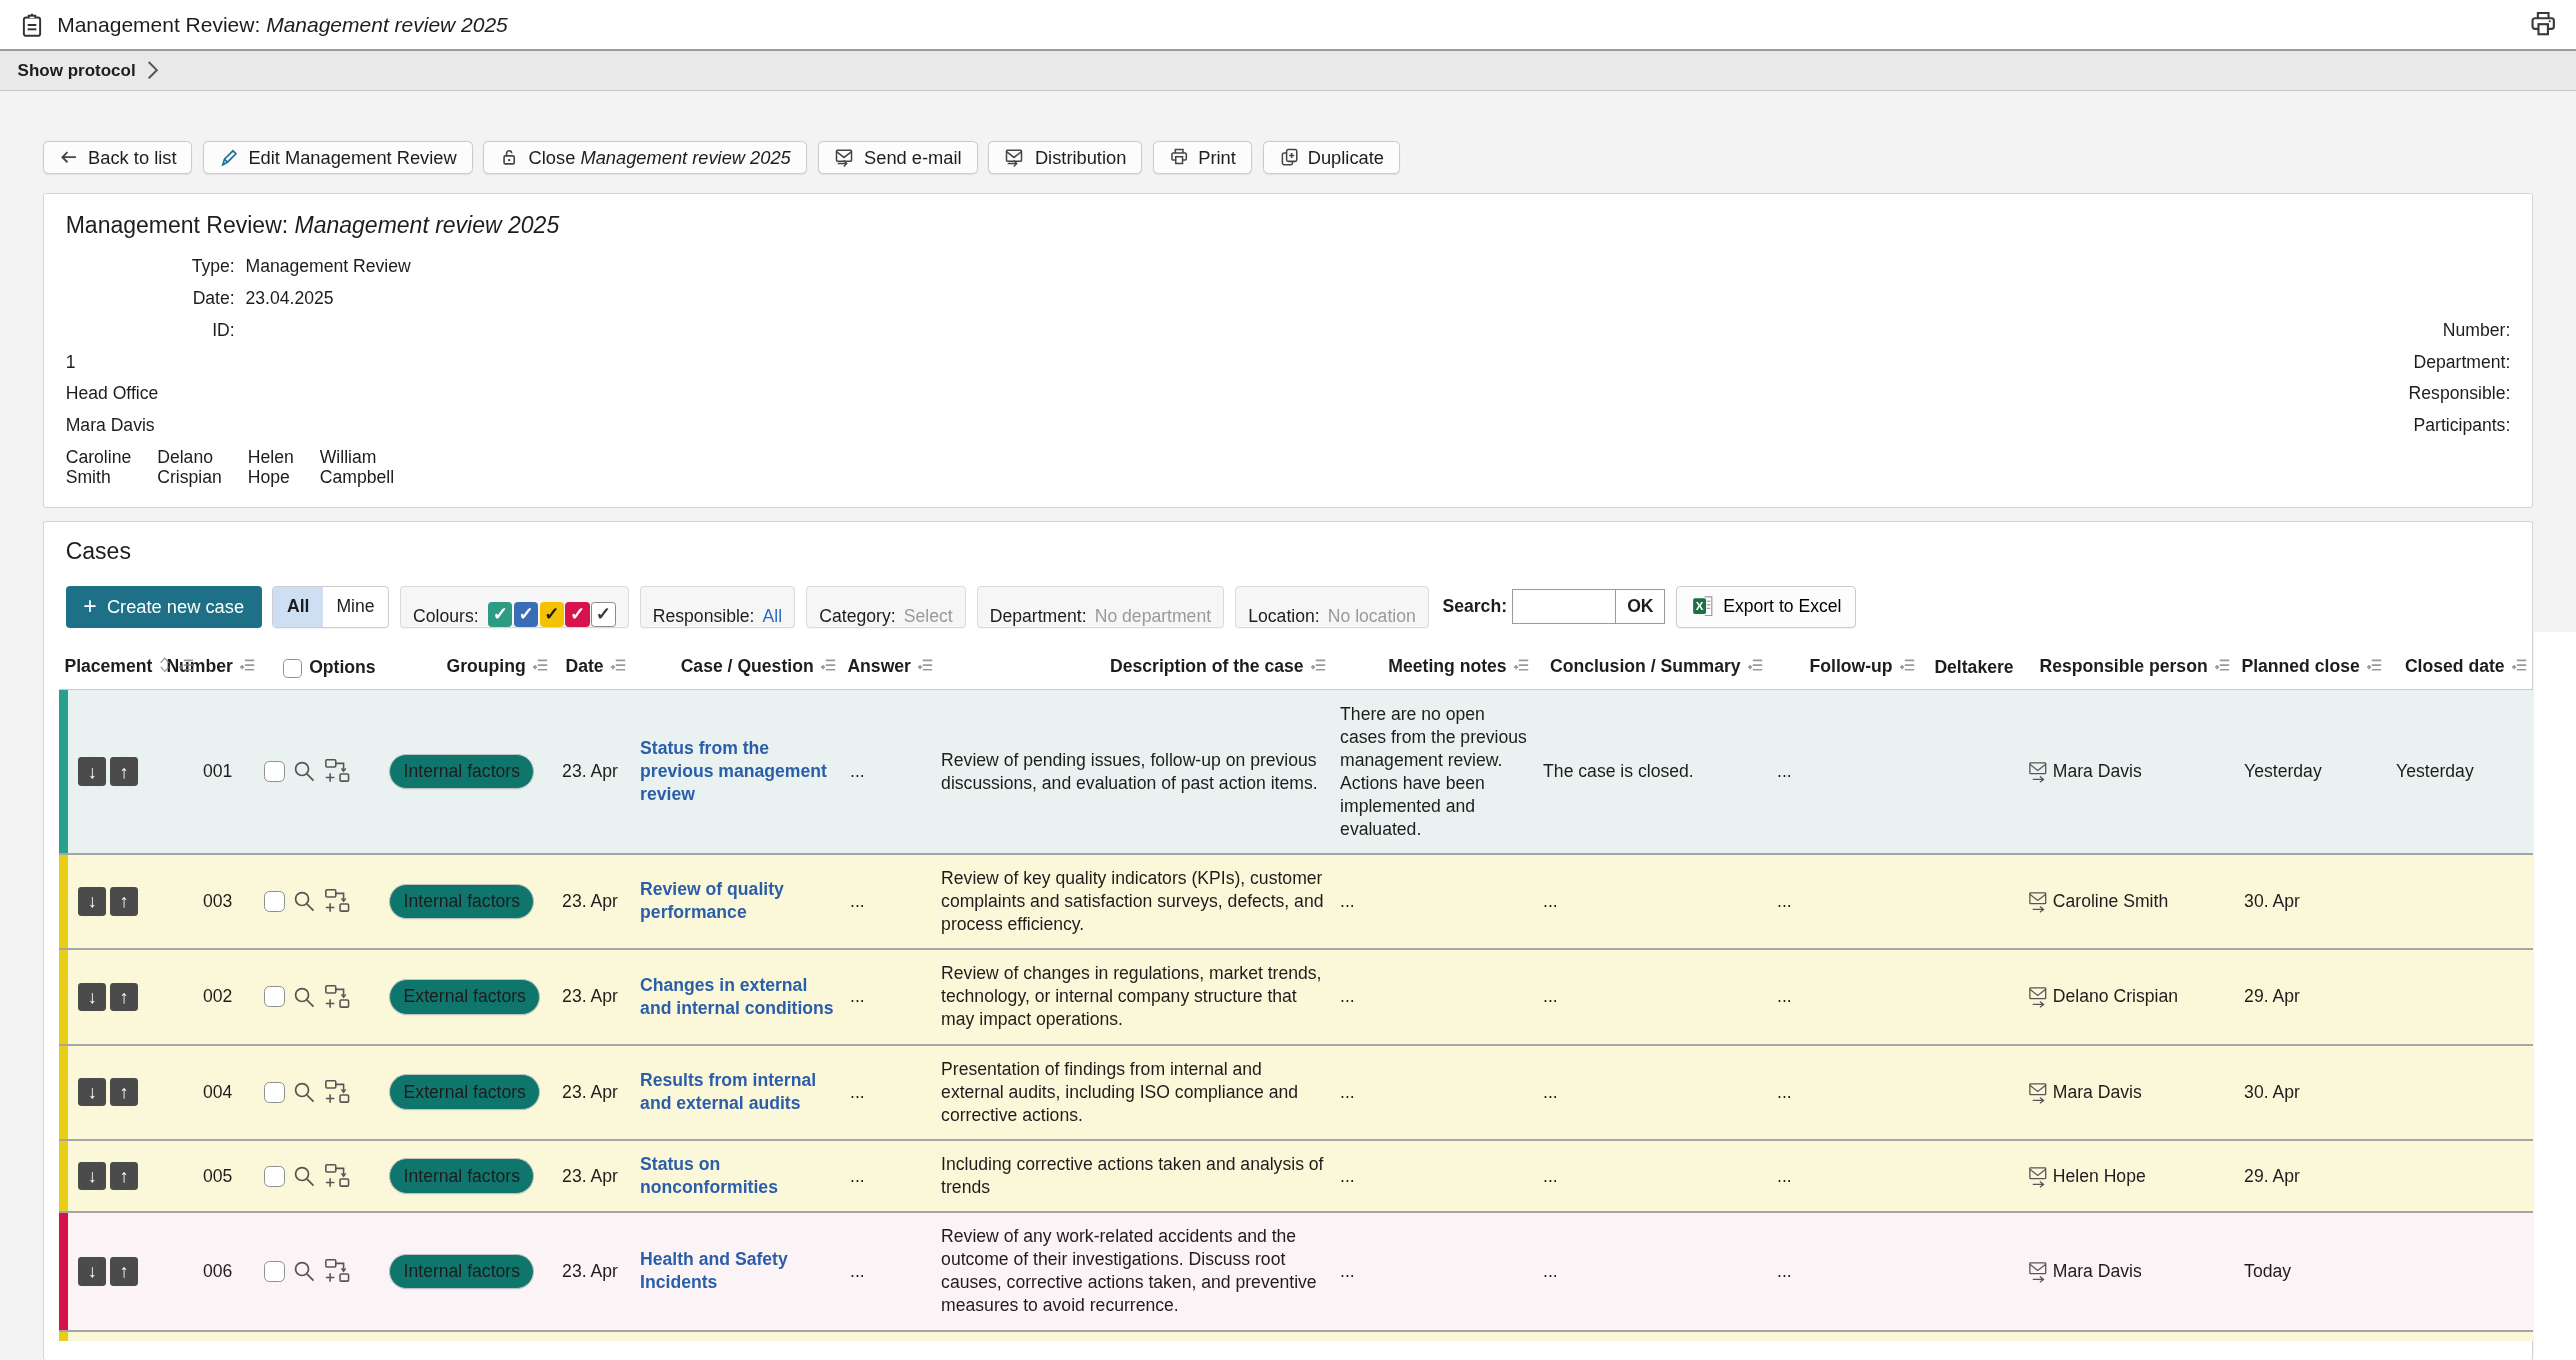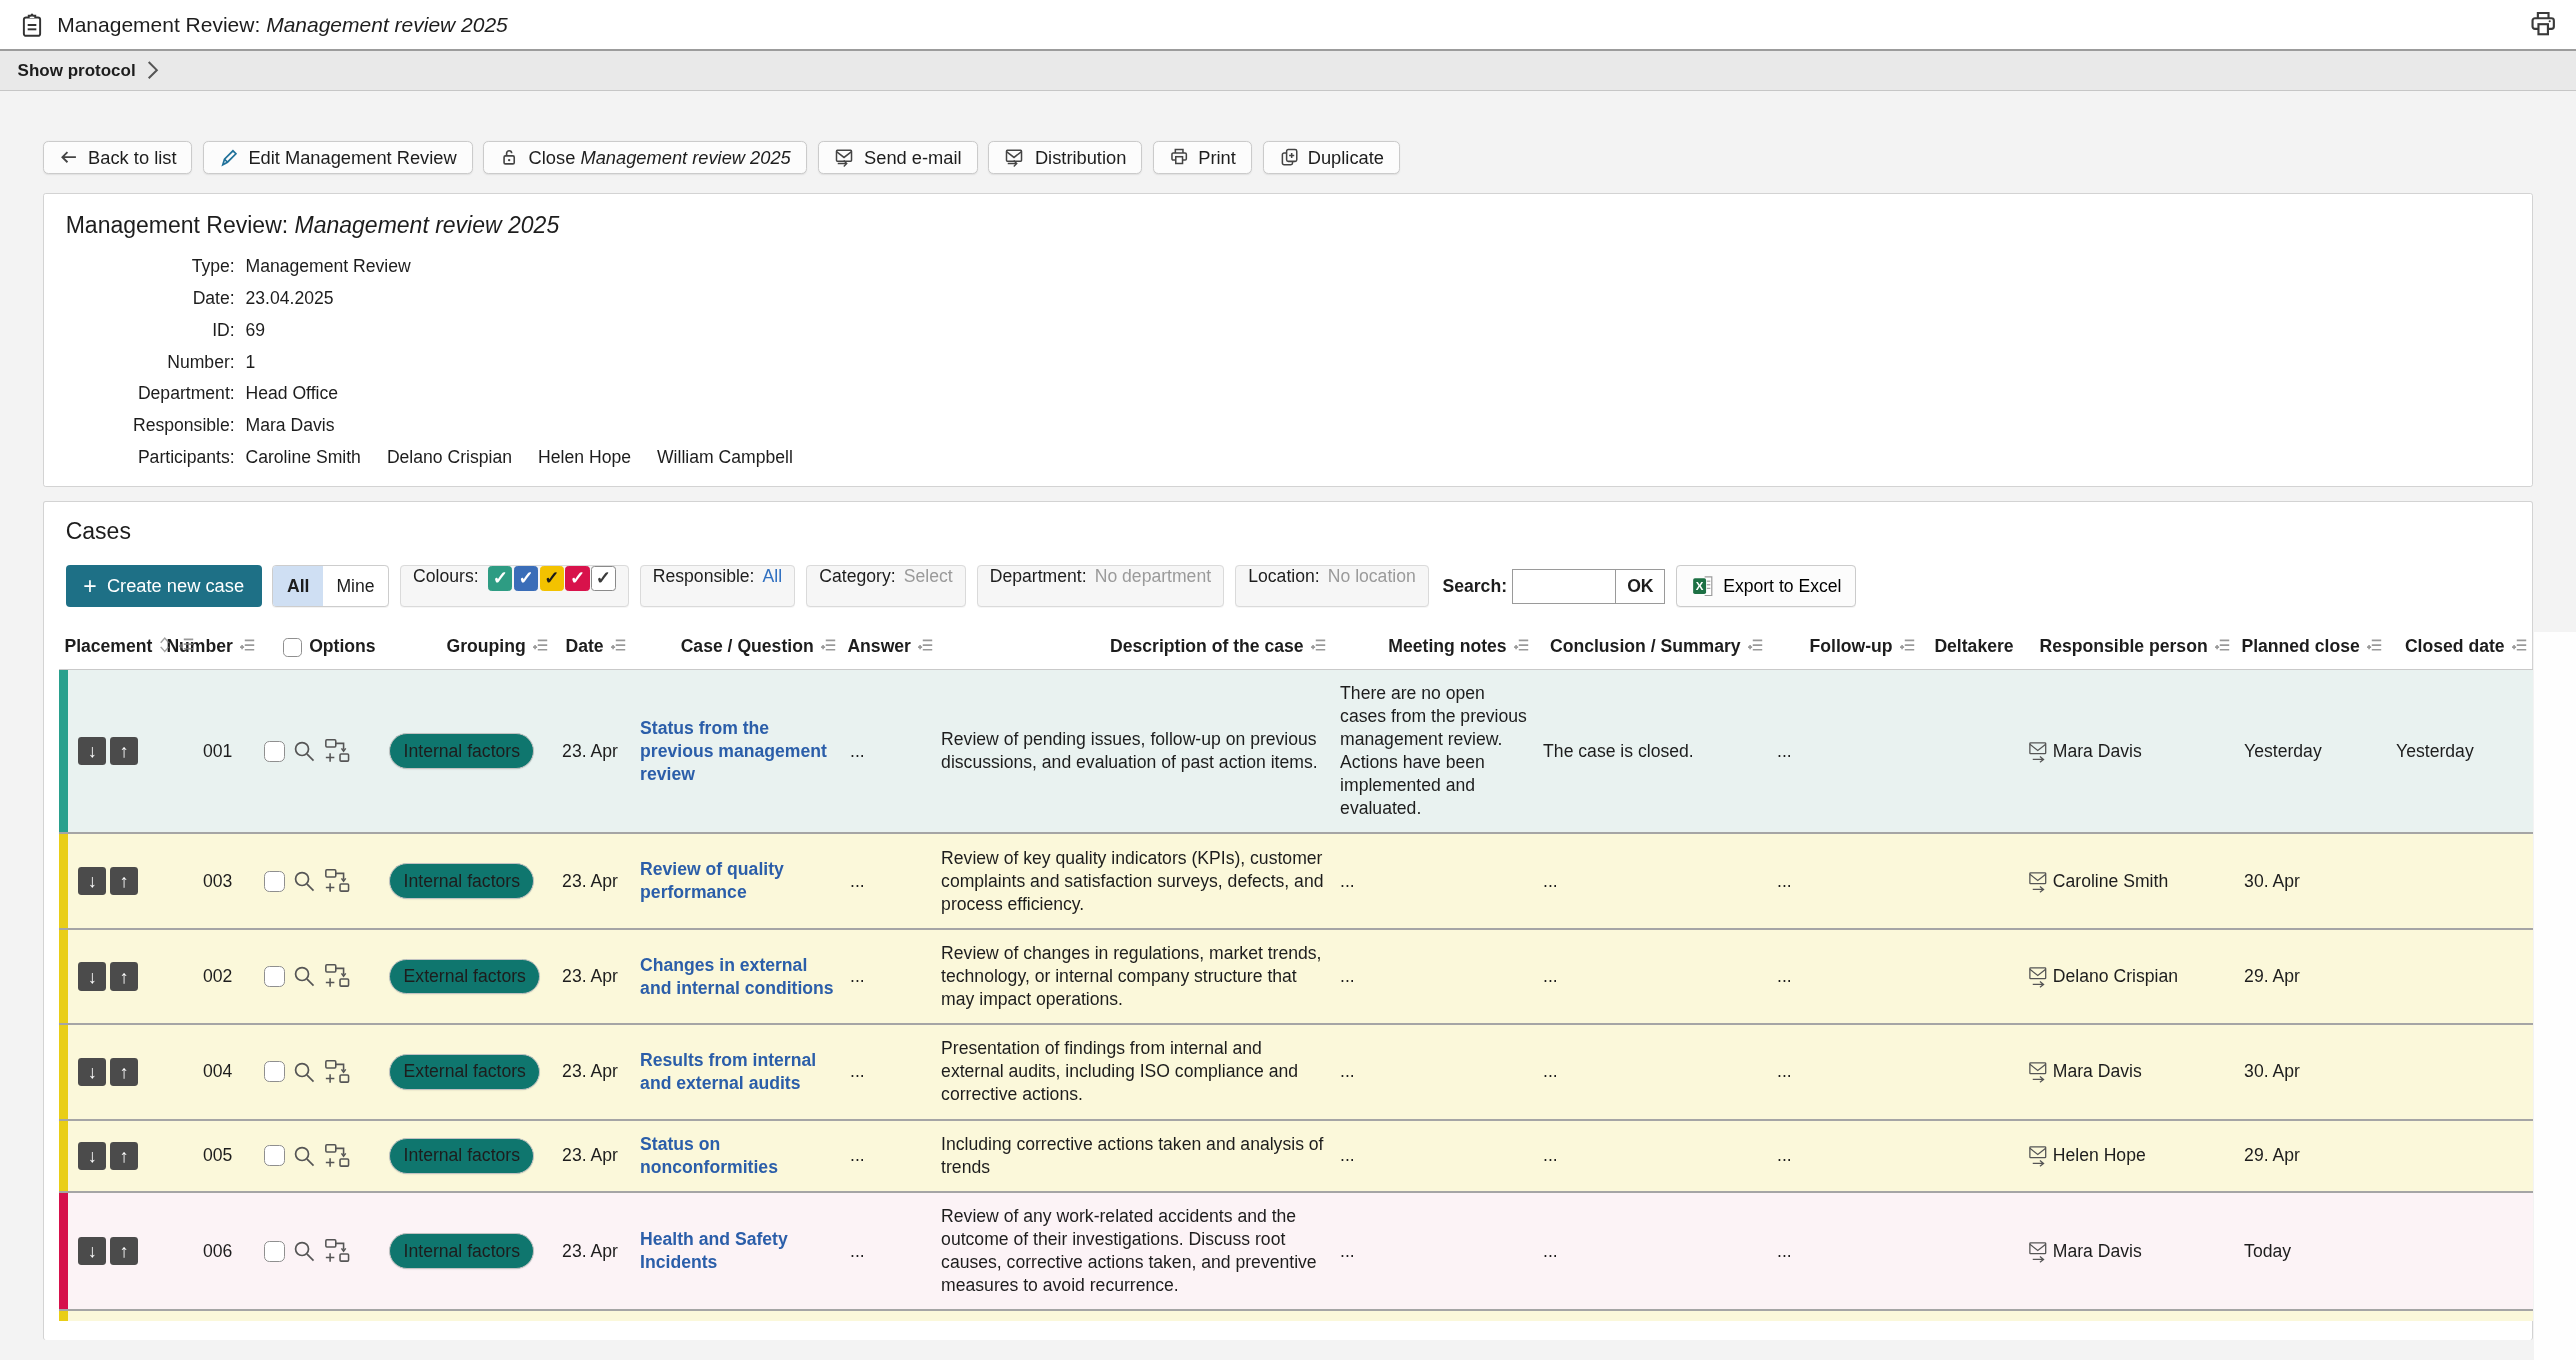--- a/index.html
+++ b/index.html
@@ -37,21 +37,21 @@
   .cases h1 { font-size:23px; font-weight:normal; margin:0 21.7px; }
 
   .filterbar { display:flex; align-items:stretch; gap:10.8px; height:42px; margin:20.3px 21.7px 0; font-size:17.6px; }
   .createbtn { background:#1e7086; color:#fff; border:none; border-radius:4.1px; display:flex; align-items:center;
     gap:10.2px; padding:0 17.6px; font-size:18.3px; cursor:pointer; }
   .createbtn .plus { font-size:23px; font-weight:normal; line-height:1; }
   .seg { display:flex; border:1.4px solid #cdcdcd; border-radius:4.1px; overflow:hidden; background:#fff;
     box-shadow:0 0.7px 0.7px rgba(0,0,0,.05); }
   .seg span { display:flex; align-items:center; padding:0 13.5px; cursor:pointer; }
   .seg .on { background:#cfdff3; font-weight:bold; }
-  .fgroup { display:flex; align-items:flex-start; gap:8.1px; background:#f6f6f6; border:1.4px solid #dadada;
+  .fgroup { display:flex; align-items:flex-end; gap:8.1px; background:#f6f6f6; border:1.4px solid #dadada;
     border-radius:4.1px; padding:0 12.2px; box-shadow:0 0.7px 0.7px rgba(0,0,0,.04); white-space:nowrap; }
   .fgroup .muted { color:#9a9a9a; }
   .fgroup .lnk { color:#2f6fc0; cursor:pointer; }
   .colcb { width:24.4px; height:24.4px; border-radius:3.4px; display:flex; align-items:center; justify-content:center;
     font-size:18.3px; font-weight:900; margin-left:1.4px; cursor:pointer; }
   .searchwrap { display:flex; align-items:center; gap:5.4px; margin-left:2.7px; }
   .searchwrap label { font-weight:bold; }
   .searchbox { display:flex; border:1.4px solid #9a9a9a; background:#fff; height:35px; }
   .searchbox input { width:102px; border:none; outline:none; font-size:17.6px; padding:0 6.8px; }
   .searchbox .ok { border-left:1.4px solid #9a9a9a; padding:0 10.8px; font-weight:bold; display:flex;
@@ -202,21 +202,20 @@
 <div class="panel details">
   <h1>
     <span>Management Review:</span>&nbsp;<i>Management review 2025</i>
   </h1>
   <div class="fields">
     <div class="lab">Type:</div>
     <div class="val">Management Review</div>
     <div class="lab">Date:</div>
     <div class="val">23.04.2025</div>
     <div class="lab">ID:</div>
-    <div class="val">69</div>
     <div class="lab">Number:</div>
     <div class="val">1</div>
     <div class="lab">Department:</div>
     <div class="val">Head Office</div>
     <div class="lab">Responsible:</div>
     <div class="val">Mara Davis</div>
     <div class="lab">Participants:</div>
     <div class="participants">
       <span>Caroline Smith</span>
       <span>Delano Crispian</span>

